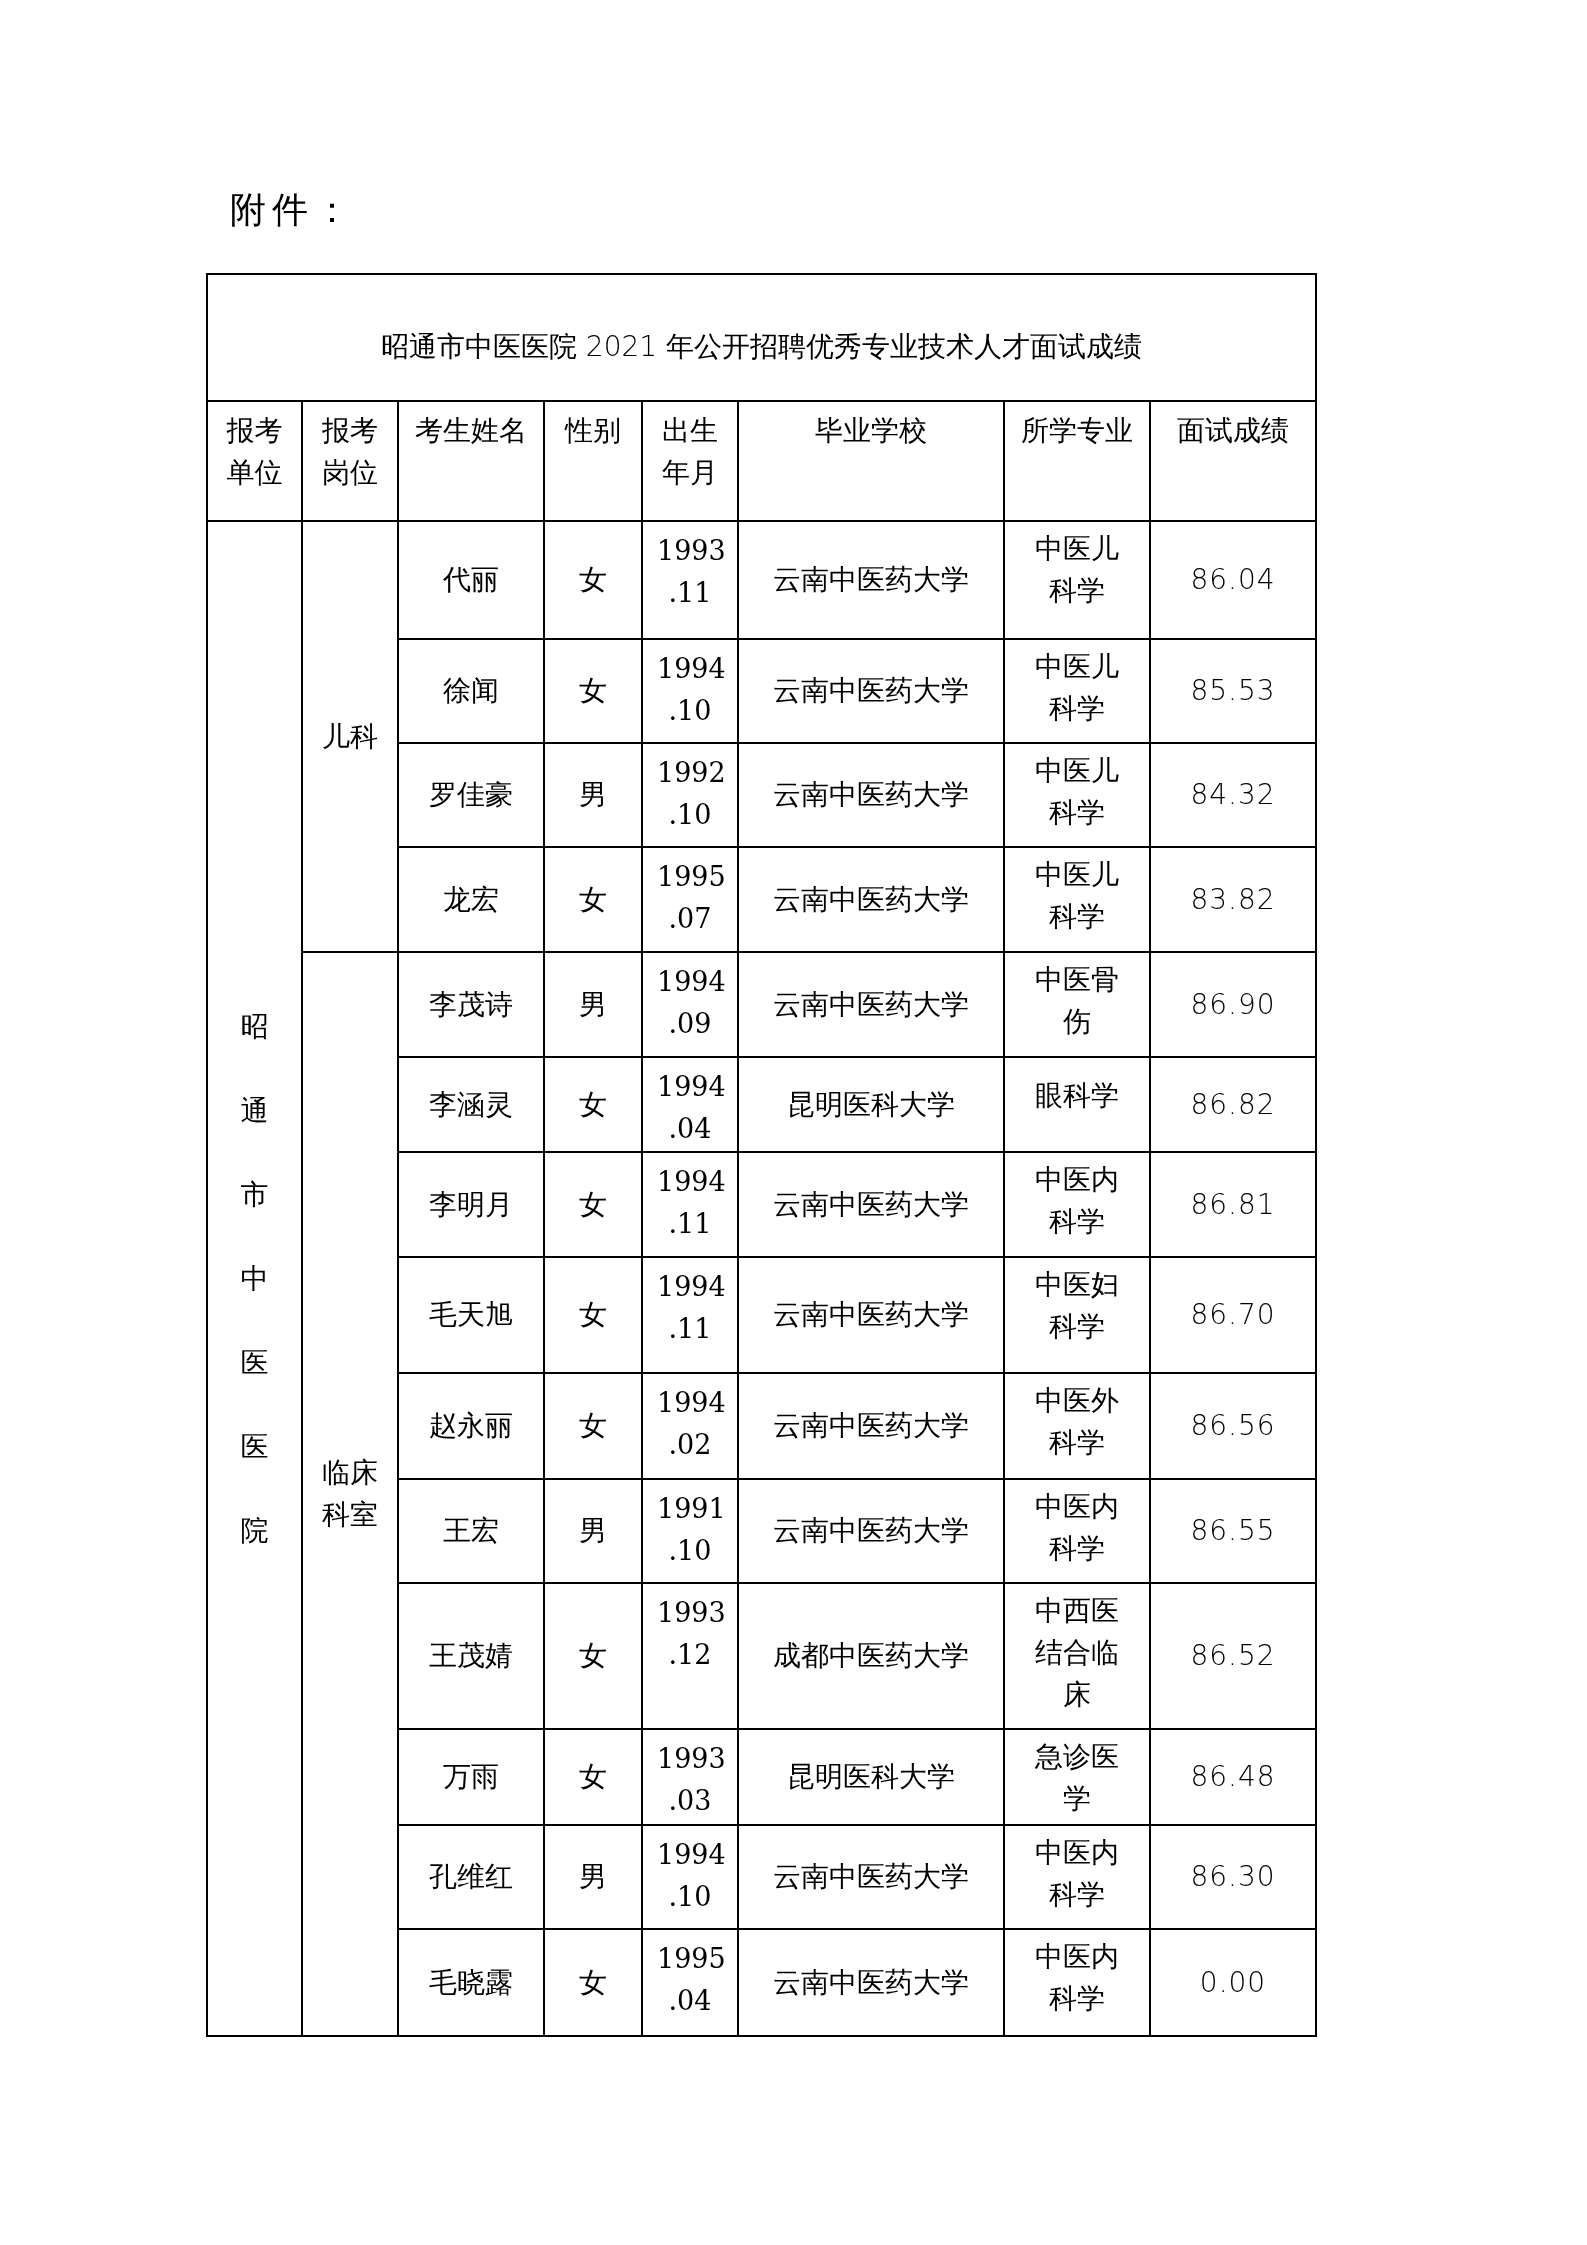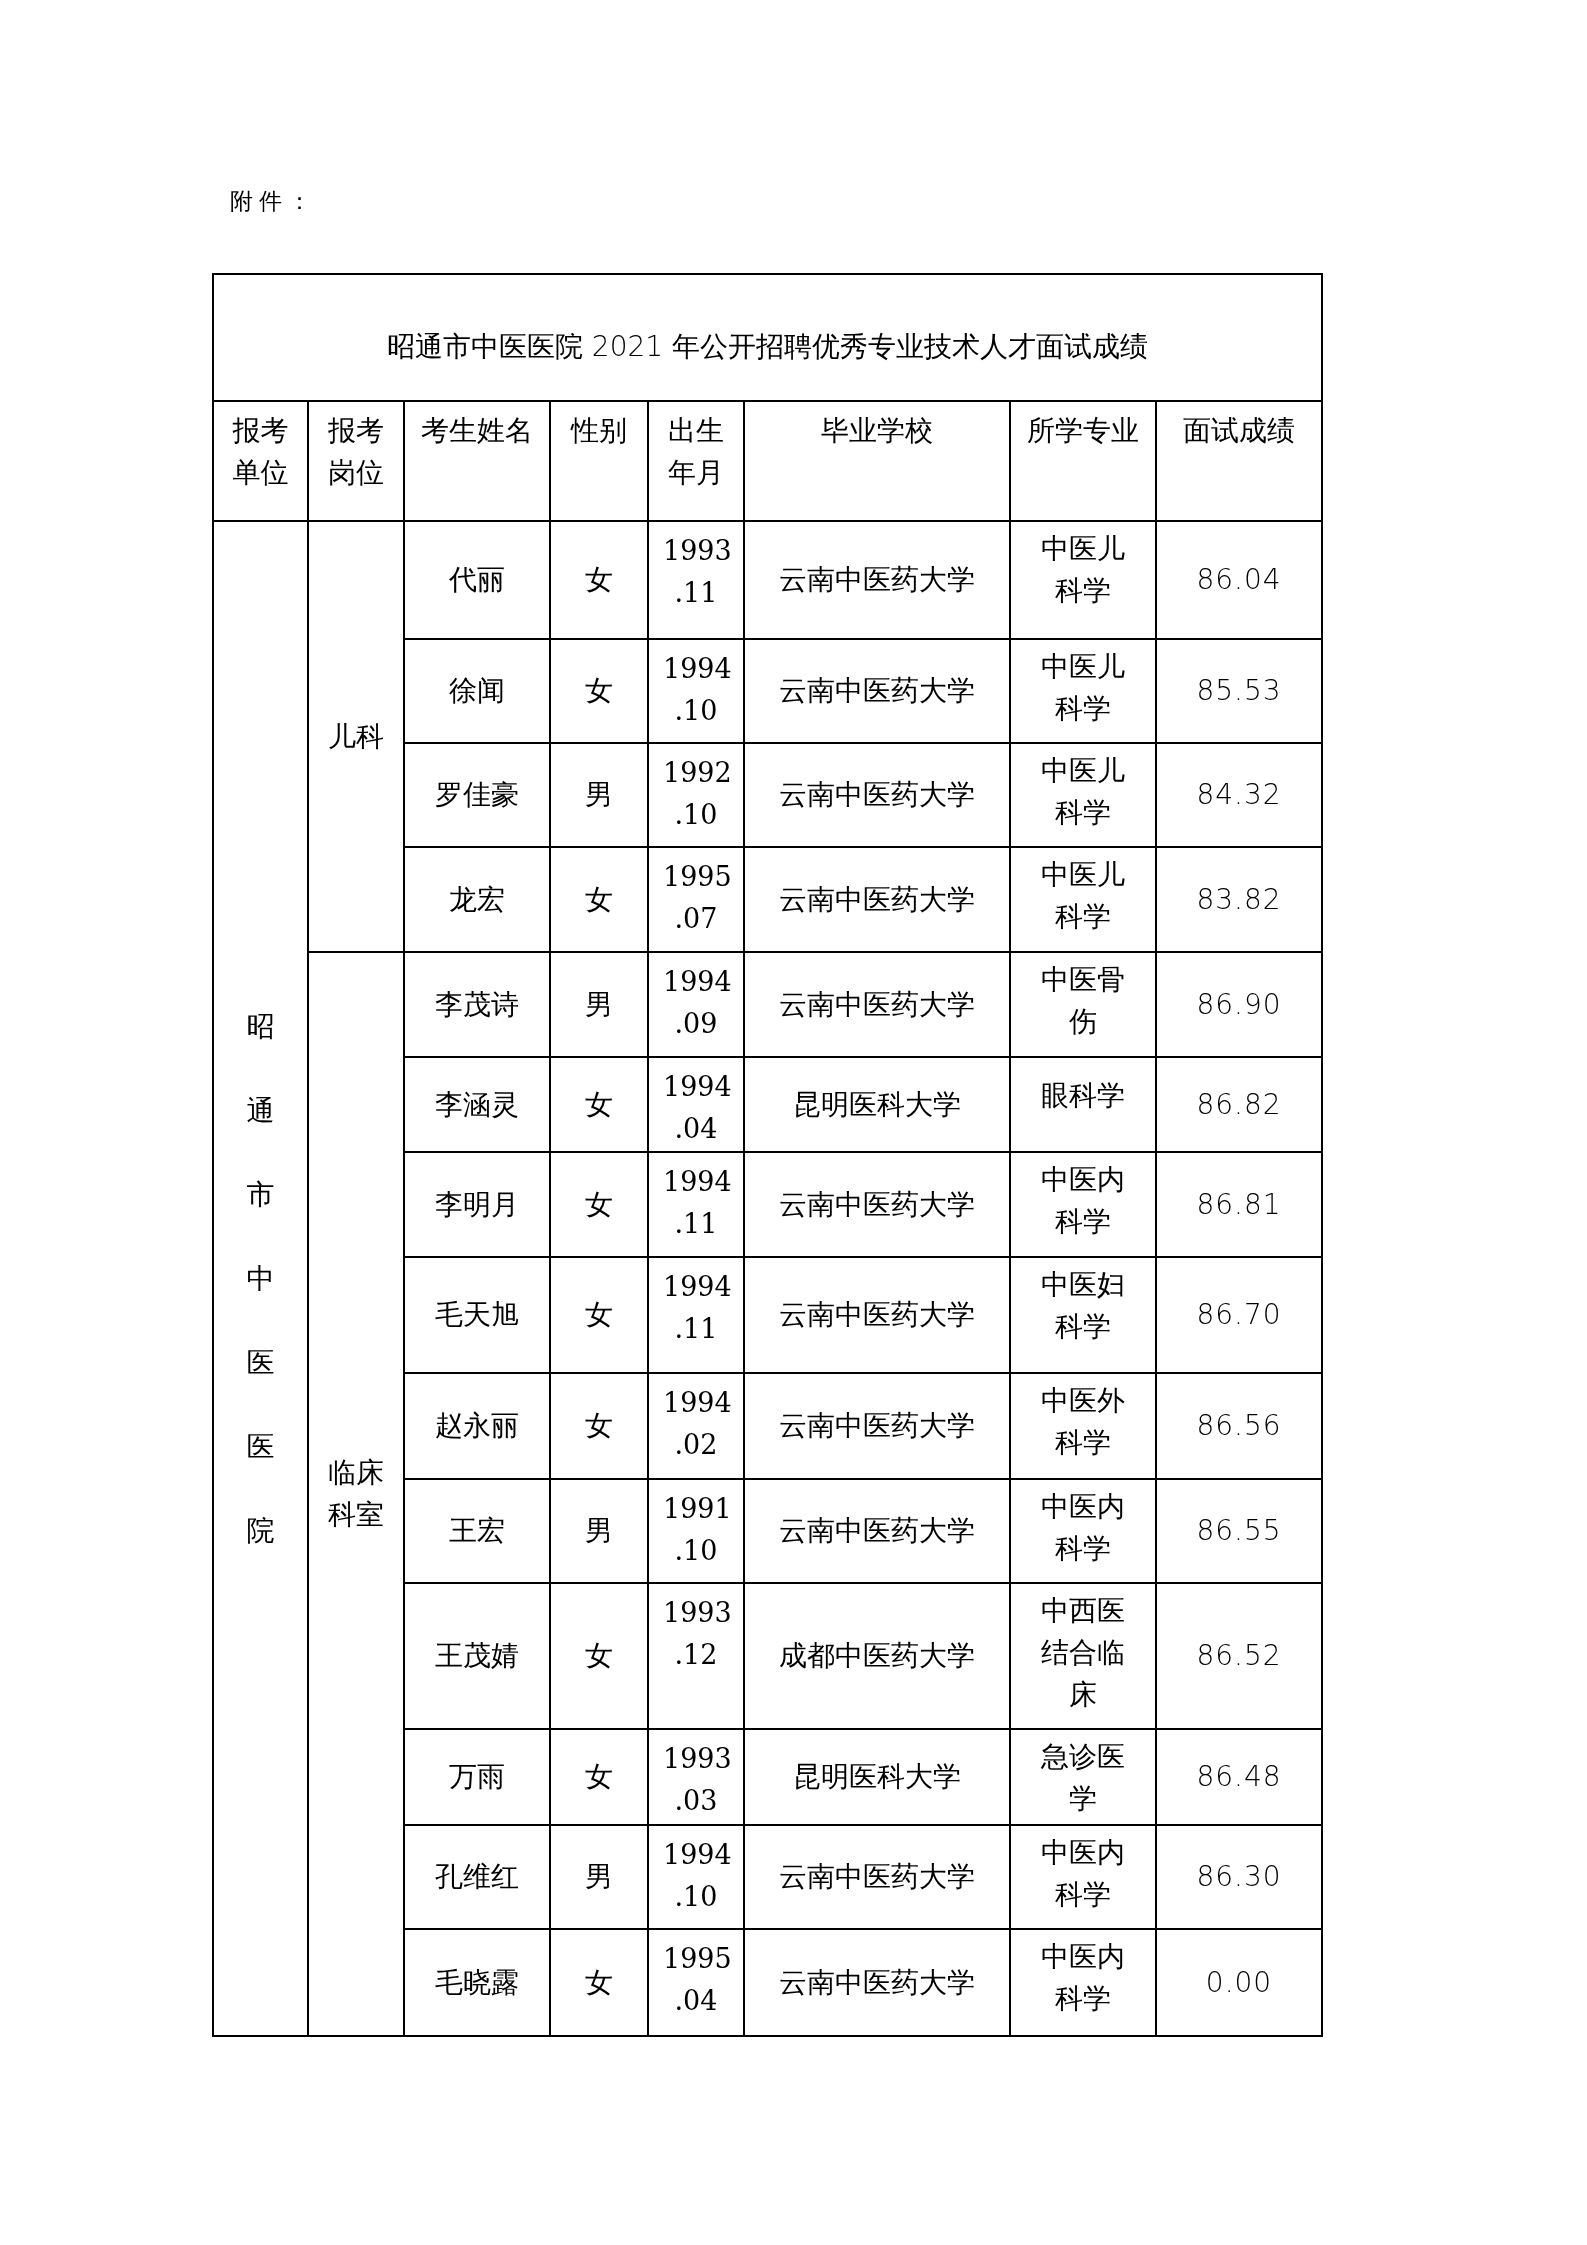--- a/index.html
+++ b/index.html
@@ -1,20 +1,20 @@
 <!DOCTYPE html>
 <html><head>
 <meta charset="utf-8">
 <style>
   html, body { margin: 0; padding: 0; background: #ffffff; }
   body { width: 1587px; height: 2245px; position: relative; overflow: hidden;
          font-family: "DejaVu Serif", "Liberation Serif", serif; color: #000; }
-  .attach { position: absolute; left: 230px; top: 186px; font-size: 23px; letter-spacing: 6px;
+  .attach { position: absolute; left: 230px; top: 186px; font-size: 36px; letter-spacing: 6px;
             font-family: Liberation Sans, sans-serif; }
-  table.grid { position: absolute; left: 212px; top: 273px; border-collapse: collapse; table-layout: fixed; }
+  table.grid { position: absolute; left: 206px; top: 273px; border-collapse: collapse; table-layout: fixed; }
   table.grid td { border: 2px solid #000; padding: 0; font-size: 28px; text-align: center; vertical-align: middle;
                   font-family: "DejaVu Sans", "Liberation Sans", sans-serif; font-weight: 300; line-height: 42px; }
   td.title { height: 107px; font-size: 34px; font-weight: bold; font-family: "DejaVu Serif", "Liberation Serif", serif;
              vertical-align: top; padding-top: 18px !important; }
   tr.hdr td { vertical-align: top; padding-top: 8px; height: 110px; }
   td.unit-cell { vertical-align: middle; }
   .vtext { display: inline-block; width: 30px; line-height: 84px; word-break: break-all; }
   .wrap2 { display: inline-block; width: 60px; word-break: break-all; line-height: 42px; }
   .wrap3 { display: inline-block; width: 90px; word-break: break-all; line-height: 42px; }
   .date { display: inline-block; width: 66px; line-height: 42px; font-family: "DejaVu Serif", "Liberation Serif", serif; font-size: 27px; }

